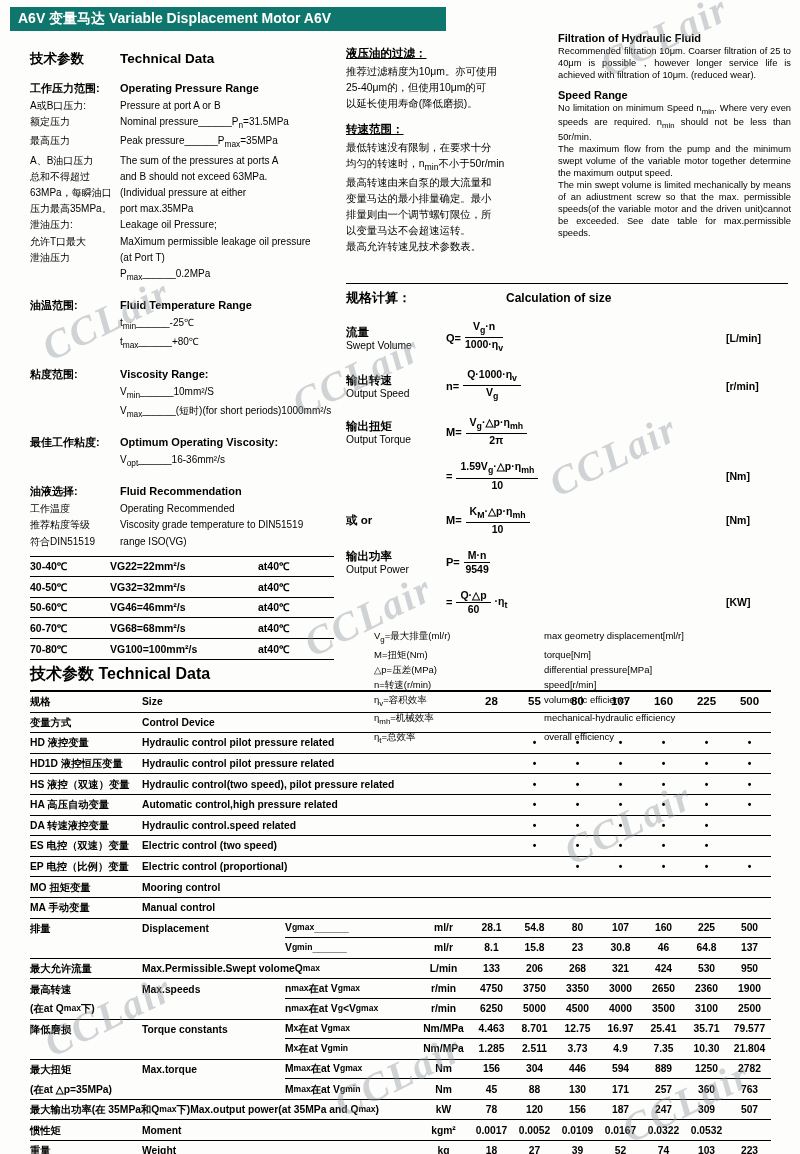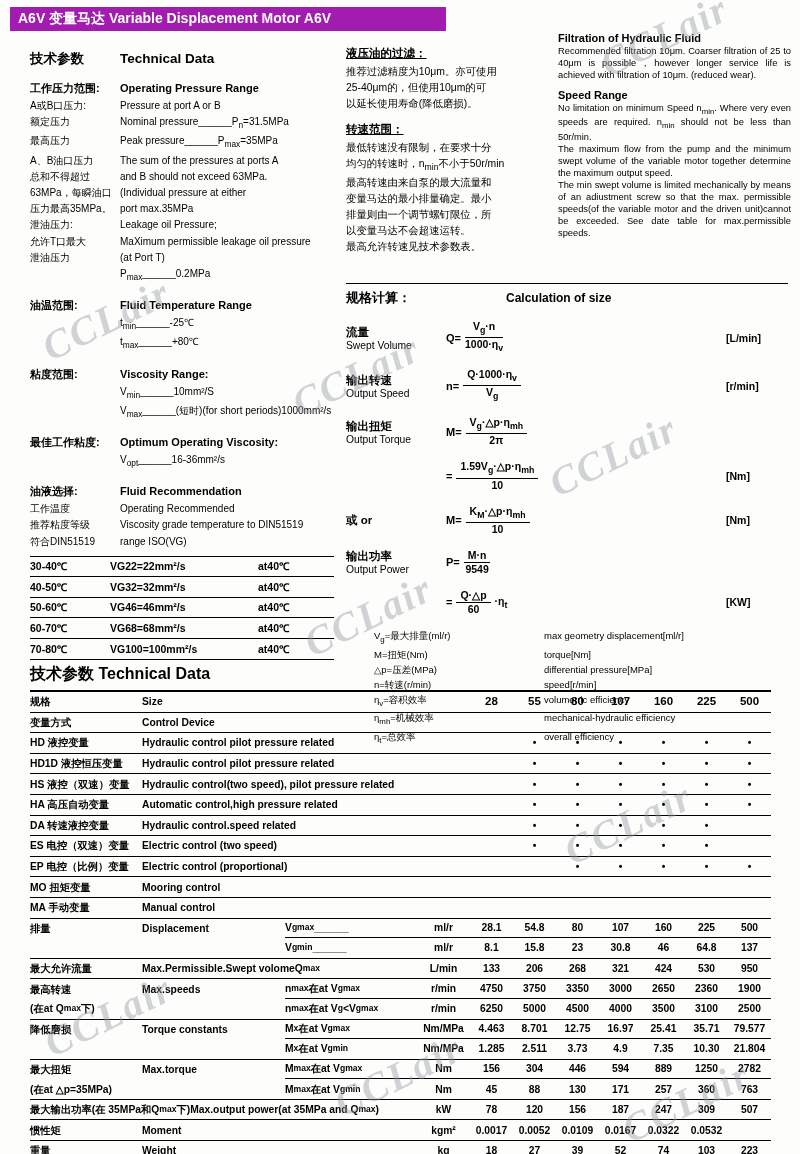--- a/index.html
+++ b/index.html
@@ -6,21 +6,21 @@
   html,body{background:#e9e9e9;}
   .page{position:relative;width:800px;height:1154px;margin:0 auto;background:#fdfdfb;
         font-family:"Liberation Sans",sans-serif;color:#000;overflow:hidden;}
 
   
   .wm{position:absolute;font-family:"Liberation Serif",serif;font-style:italic;font-weight:bold;
       font-size:40px;letter-spacing:2px;color:rgba(145,152,160,0.42);
       transform:rotate(-26deg);pointer-events:none;z-index:8;white-space:nowrap;}
 
   
-  .header-bar{position:absolute;left:10px;top:7px;width:436px;height:24px;background:#a21caf;color:#fff;
+  .header-bar{position:absolute;left:10px;top:7px;width:436px;height:24px;background:#0f766e;color:#fff;
       display:flex;align-items:center;padding-left:8px;font-size:14px;font-weight:bold;z-index:2;}
 
   
   .left-col{position:absolute;left:30px;top:50px;width:312px;z-index:1;}
   .lrow{display:flex;align-items:baseline;}
   .lrow .zh{flex:none;width:90px;font-size:10px;}
   .lrow .en{flex:1;font-size:10px;white-space:nowrap;}
   .lrow.h1{margin-bottom:7px;}
   .lrow.h1 .zh,.lrow.h1 .en{font-size:13.5px;font-weight:bold;}
   .lrow.h2{margin-top:13px;margin-bottom:2px;}

